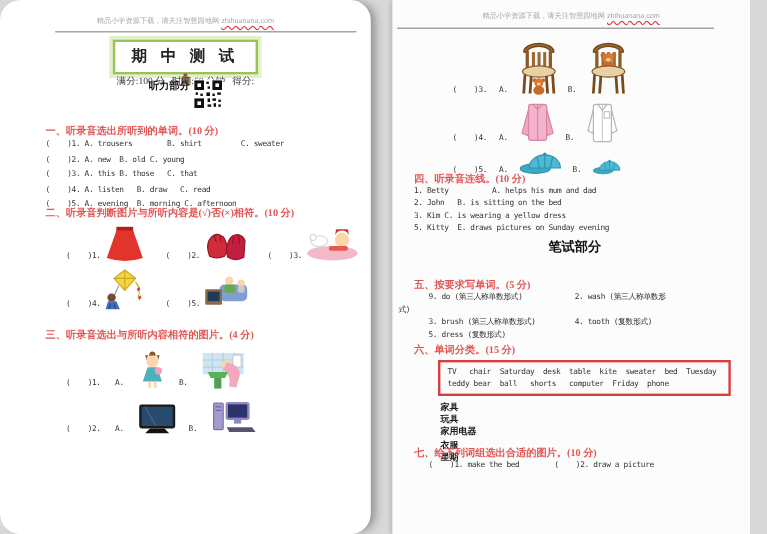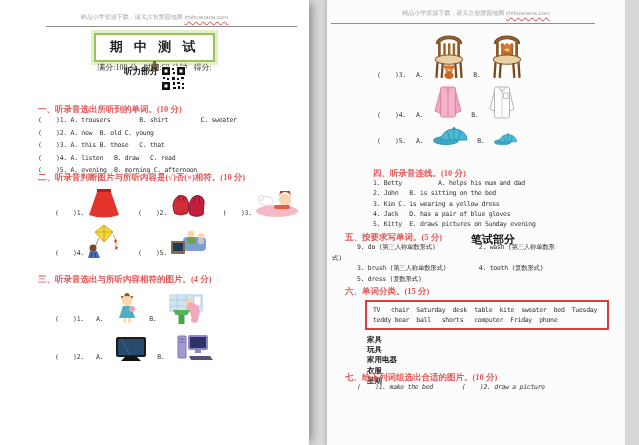--- a/index.html
+++ b/index.html
@@ -3,21 +3,21 @@
 <meta charset="utf-8">
 <style>
   html,body{margin:0;padding:0;}
   body{
     width:639px;height:445px;position:relative;overflow:hidden;
     background:#d8d8d8;
     font-family:"Liberation Serif","DejaVu Serif",serif;
     color:#2b2b2b;
   }
   .page{position:absolute;top:0;bottom:0;background:#fff;}
-  .page-left{left:0;width:309px;box-shadow:6px 0 8px -3px rgba(0,0,0,.35);}
+  .page-left{left:0;width:309px;box-shadow:6px 0 8px -3px rgba(0,0,0,.35);border-radius:17px;}
   .page-right{left:327px;width:298px;background:#fcfcfc;box-shadow:-2px 0 3px rgba(0,0,0,.12);}
   .wm{position:absolute;left:0;right:0;text-align:center;font-size:6px;color:#a6a6a6;
       font-family:"Liberation Sans","DejaVu Sans",sans-serif;letter-spacing:0;}
   .page-left .wm{top:13px;}
   .page-right .wm{top:9px;}
   .wm .link{color:#a6a6a6;text-decoration:underline wavy #d94040;text-underline-offset:2px;}
   .rule{position:absolute;border-top:1px solid #8f8f8f;height:0;}
   .page-left .rule{top:26px;left:46px;right:12px;}
   .page-right .rule{top:23px;left:4px;right:30px;}
 
@@ -47,35 +47,35 @@
   
   .s1{top:104px;left:38px;right:12px;}
   .s2{top:172px;left:38px;right:12px;}
   .s2 .pic-row{padding-left:17px;gap:16px;}
   .s3{top:274px;left:38px;right:12px;}
   .s3 .pic-row{padding-left:17px;gap:10px;margin-top:8px;}
 
   
   .pics{top:30px;left:50px;right:8px;}
   .pics .pic-row{gap:8px;margin-top:4px;}
-  .s4{top:168px;left:18px;right:12px;margin-left:28px;}
+  .s4{top:144px;left:18px;right:12px;}
   .s4 .mline{line-height:10.3px;}
   .s4 .mline:first-of-type{margin-top:4px;}
   .center-label{text-align:center;font-size:11px;font-weight:bold;color:#111;margin-top:3px;}
   .s5{top:232px;left:18px;right:12px;}
   .s5 .mline{line-height:10.6px;padding-left:12px;}
   .s5 .mline.outdent{padding-left:0;margin-left:-13px;}
   .s5 .mline:first-of-type{margin-top:3px;}
   .s6{top:286px;left:18px;right:12px;}
   .word-box{border:2px solid #d64040;margin:4px 4px 0 20px;padding:3px 6px;}
   .word-box .mline{line-height:10px;}
   .cats{margin-top:5px;padding-left:22px;}
   .cat-line{font-size:7.5px;line-height:10.2px;color:#222;font-weight:bold;}
   .s7{top:372px;left:18px;right:12px;}
-  .s7 .mline{line-height:10.4px;padding-left:12px;font-style:italic;}
+  .s7 .mline{line-height:10.4px;padding-left:12px;}
   .s7 .mline:first-of-type{margin-top:3px;}
 </style>
 </head>
 <body>
 
 <div class="page page-left">
   <div class="wm"><span>精品小学资源下载，请关注智慧园地网 </span><span class="link">zhihuanana.com</span></div>
   <div class="rule"></div>
 
   <div class="title-wrap">
@@ -342,21 +342,20 @@
         </svg>
       </span>
     </div>
   </div>
 
   <div class="sec s4">
     <div class="sec-head">四、听录音连线。(10 分)</div>
     <div class="mline">1. Betty          A. helps his mum and dad</div>
     <div class="mline">2. John   B. is sitting on the bed</div>
     <div class="mline">3. Kim C. is wearing a yellow dress</div>
-    <div class="mline">4. Jack   D. has a pair of blue gloves</div>
     <div class="mline">5. Kitty  E. draws pictures on Sunday evening</div>
     <div class="center-label">笔试部分</div>
   </div>
 
   <div class="sec s5">
     <div class="sec-head">五、按要求写单词。(5 分)</div>
     <div class="mline">9. do (第三人称单数形式)            2. wash (第三人称单数形</div>
     <div class="mline outdent">式)</div>
     <div class="mline">3. brush (第三人称单数形式)         4. tooth (复数形式)</div>
     <div class="mline">5. dress (复数形式)</div>

